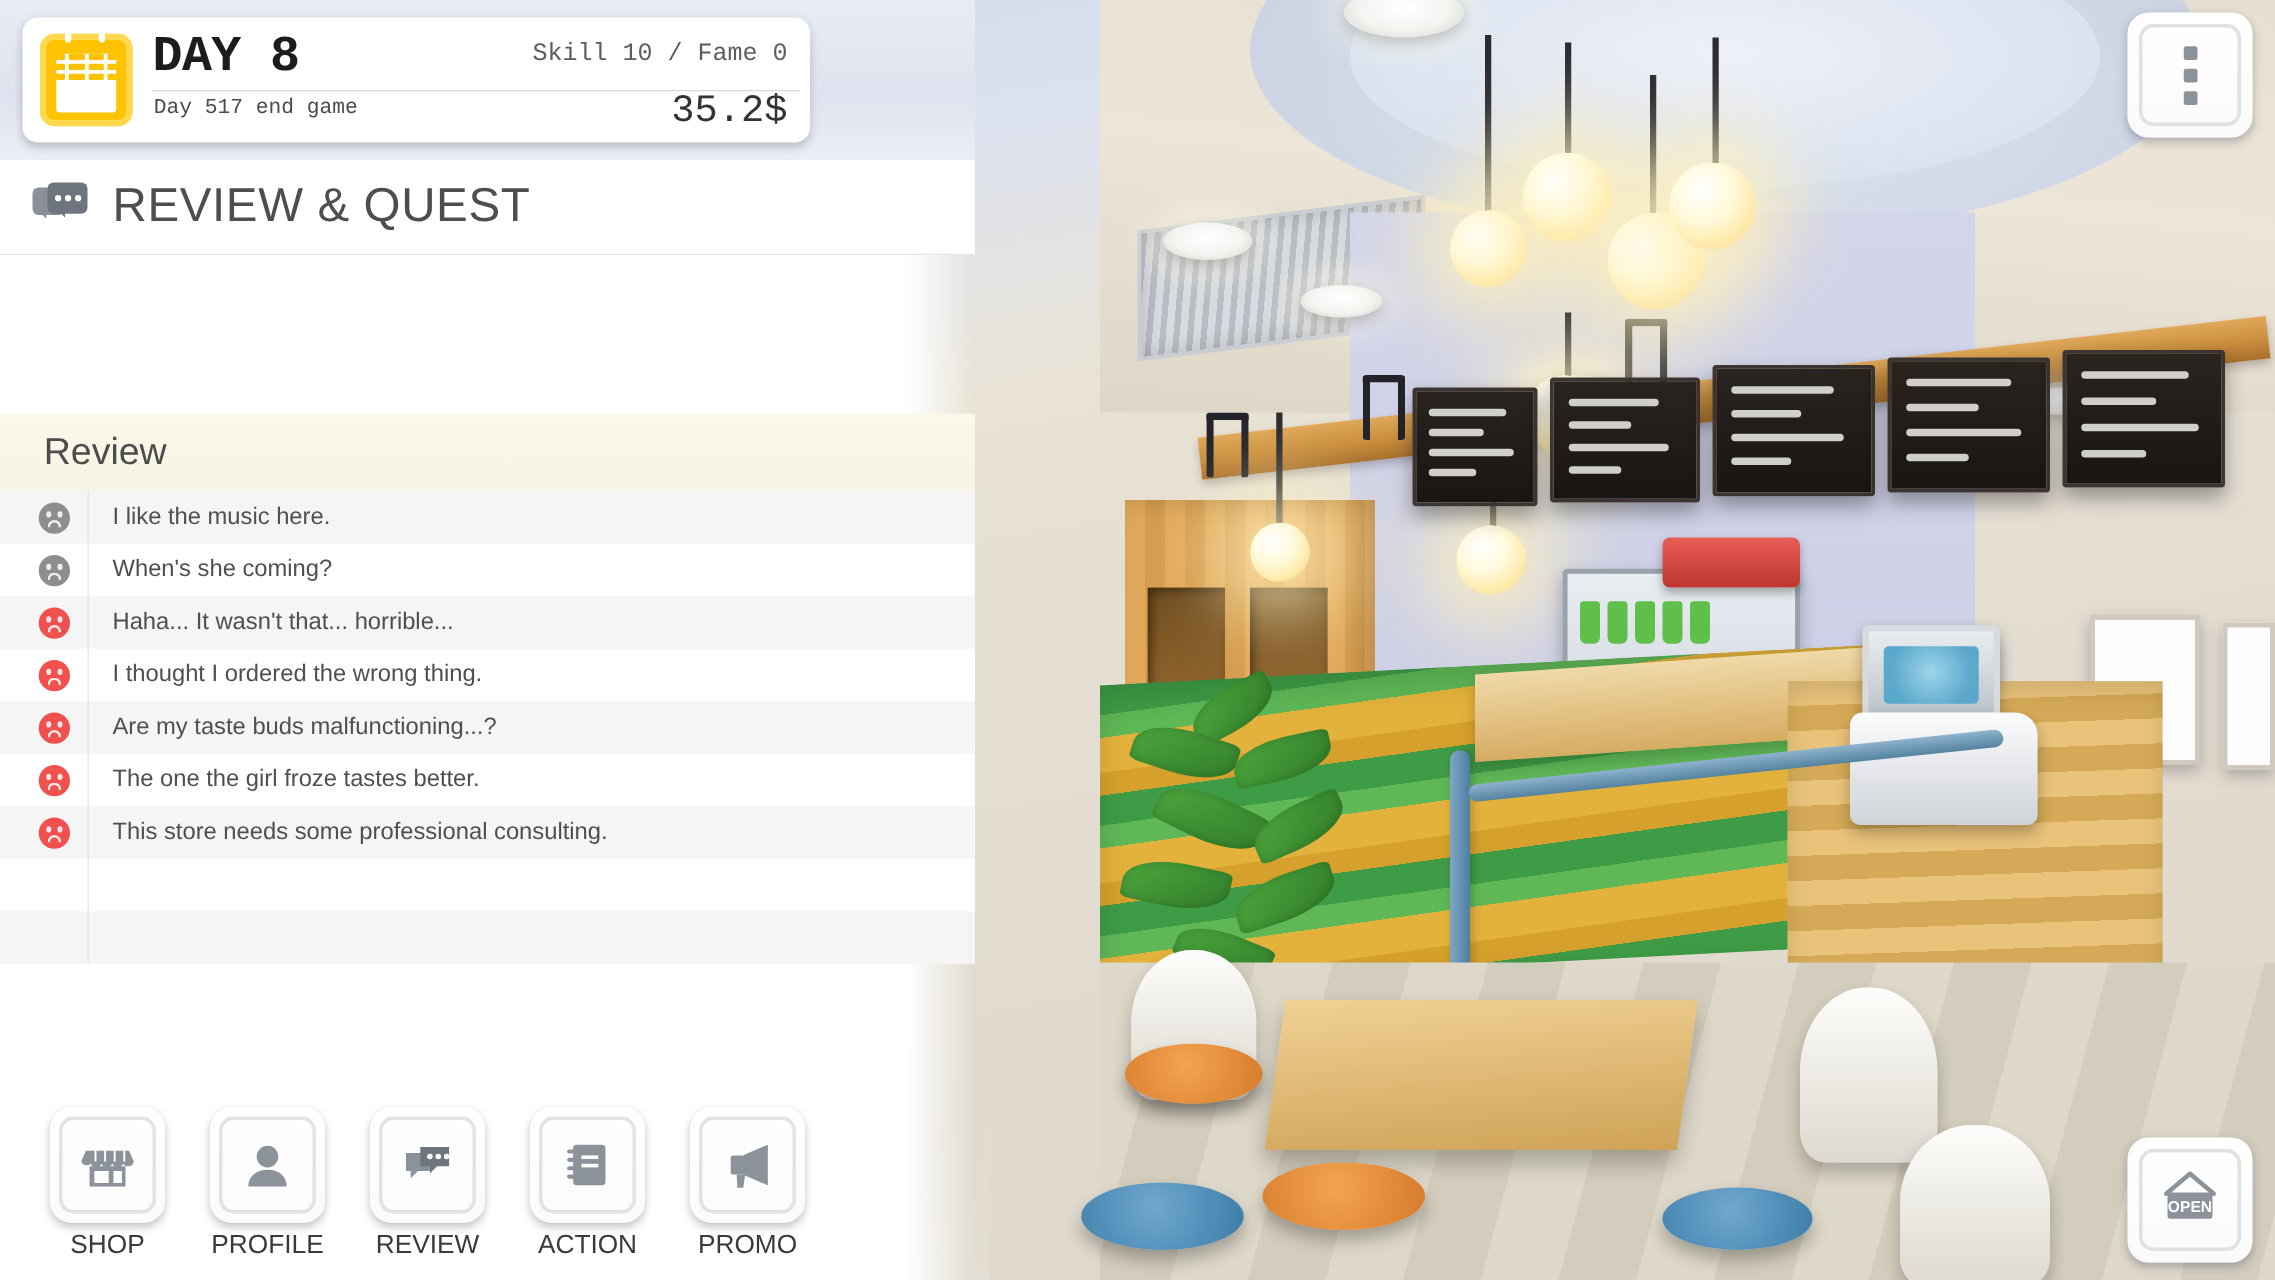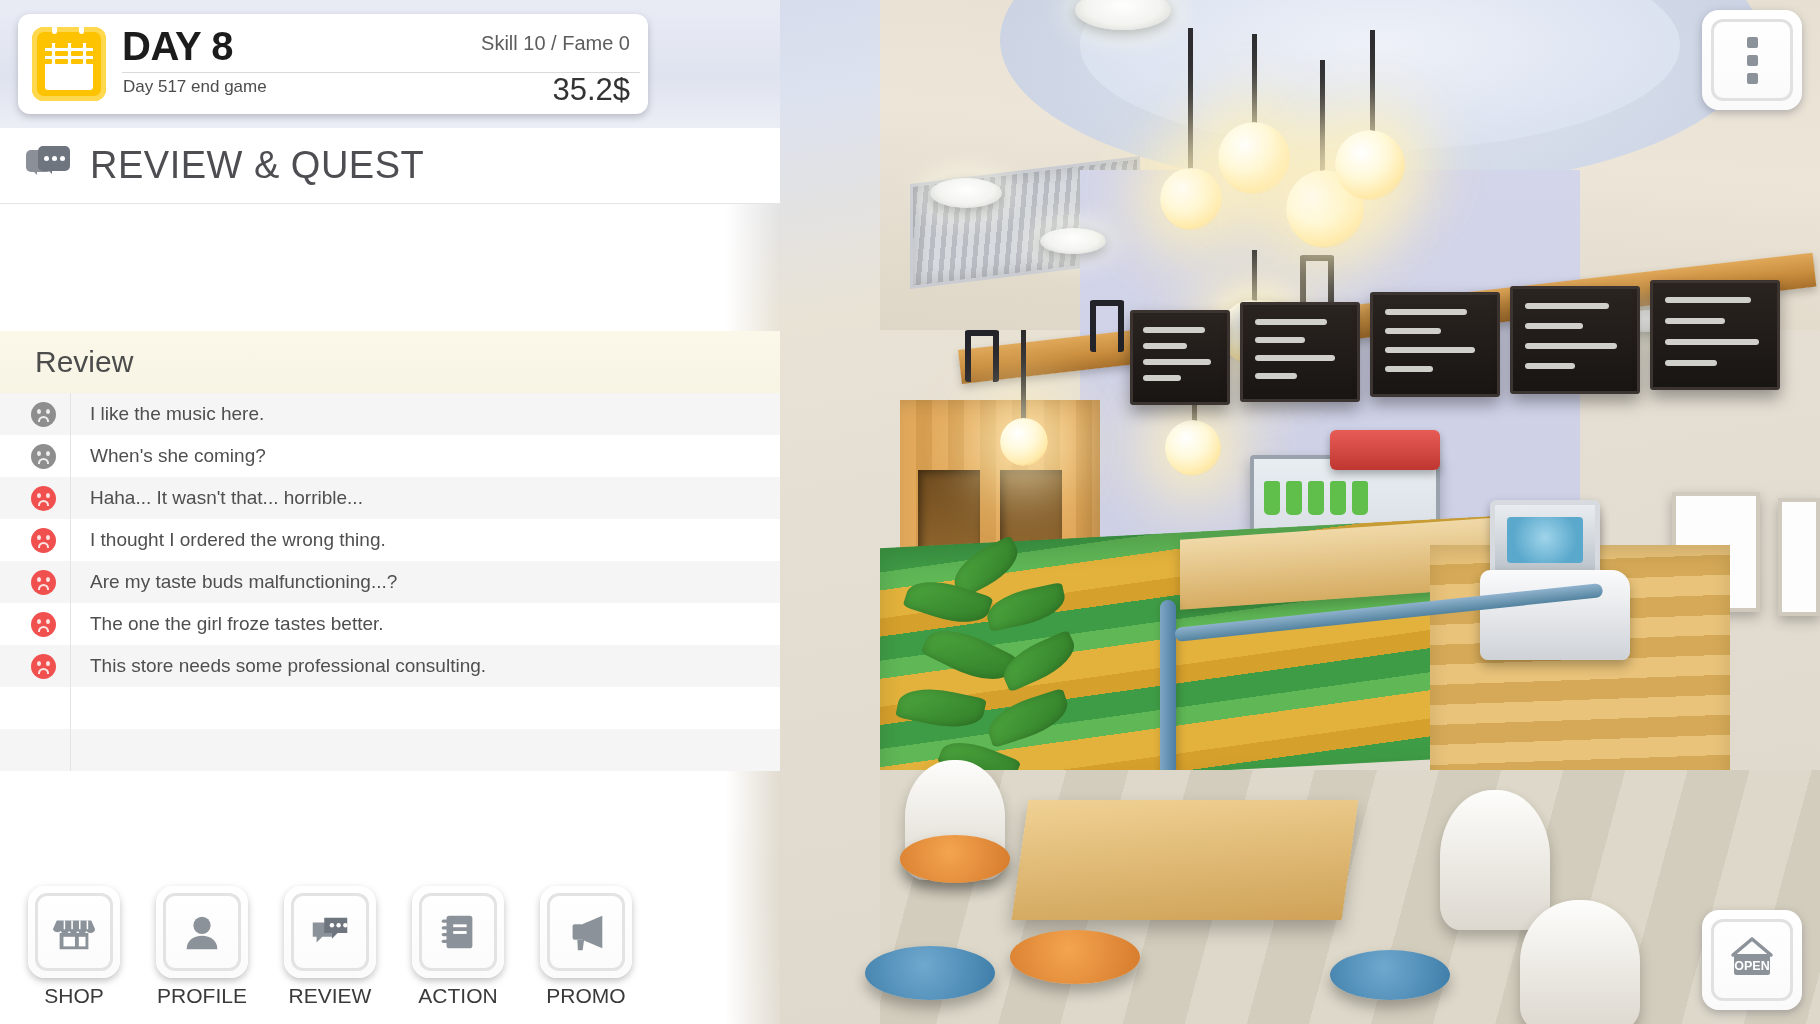--- a/index.html
+++ b/index.html
@@ -187,21 +187,21 @@
     background: linear-gradient(90deg, rgba(255,255,255,1) 0%, rgba(255,255,255,1) 93%, rgba(255,255,255,0) 100%);
   }
 
   
   .hdr-wrap { position:absolute; left:0; top:0; width:780px; height:128px;
     background: linear-gradient(180deg,#e9ecf5 0%, #dfe3ef 60%, #eceef5 100%); }
   .day-card {
     position:absolute; left:18px; top:14px; width:630px; height:100px;
     background:#fff; border-radius:12px;
     box-shadow: 0 3px 7px rgba(60,60,80,.28);
-    display:flex; align-items:center;
+    display:flex; align-items:center;font-family:Liberation Mono, monospace;
   }
   .cal-icon {
     width:74px; height:74px; margin-left:14px; flex:0 0 auto;
     border-radius:12px; background:#fdc300;
     box-shadow: inset 0 0 0 5px #ffd84d;
     position:relative;
   }
   .cal-inner {
     position:absolute; left:13px; top:16px; right:13px; bottom:11px;
     background:#fff; border-radius:3px;
@@ -337,21 +337,21 @@
     border:2px solid rgba(255,255,255,.85); border-top:none; border-radius:0 0 9px 9px;
     transform: rotate(180deg); }
   .rev-div { width:1px; height:42px; background:#e4e4e4; margin-left:14px; flex:0 0 auto; }
   .rev-text { margin-left:19px; font-size:19px; color:#4f4f4f; white-space:nowrap; }
   .rev-filler { height:42px; display:flex; }
   .rev-filler .rev-div { margin-left:70px; }
   .rev-filler.alt { background:#f5f5f5; }
 
   
   .nav {
-    position:absolute; left:0; bottom:0; width:780px; height:138px;
+    position:absolute; left:12px; bottom:0; width:780px; height:138px;
     background: linear-gradient(180deg, rgba(255,255,255,.0) 0%, rgba(255,255,255,.10) 100%);
     display:flex; align-items:flex-start; padding-left:10px;
   }
   .nav-item {
     width:128px; display:flex; flex-direction:column; align-items:center;
     cursor:pointer;
   }
   .nav-btn {
     width:92px; height:92px; border-radius:17px;
     background: linear-gradient(180deg,#ffffff 0%, #fbfbfb 100%);

